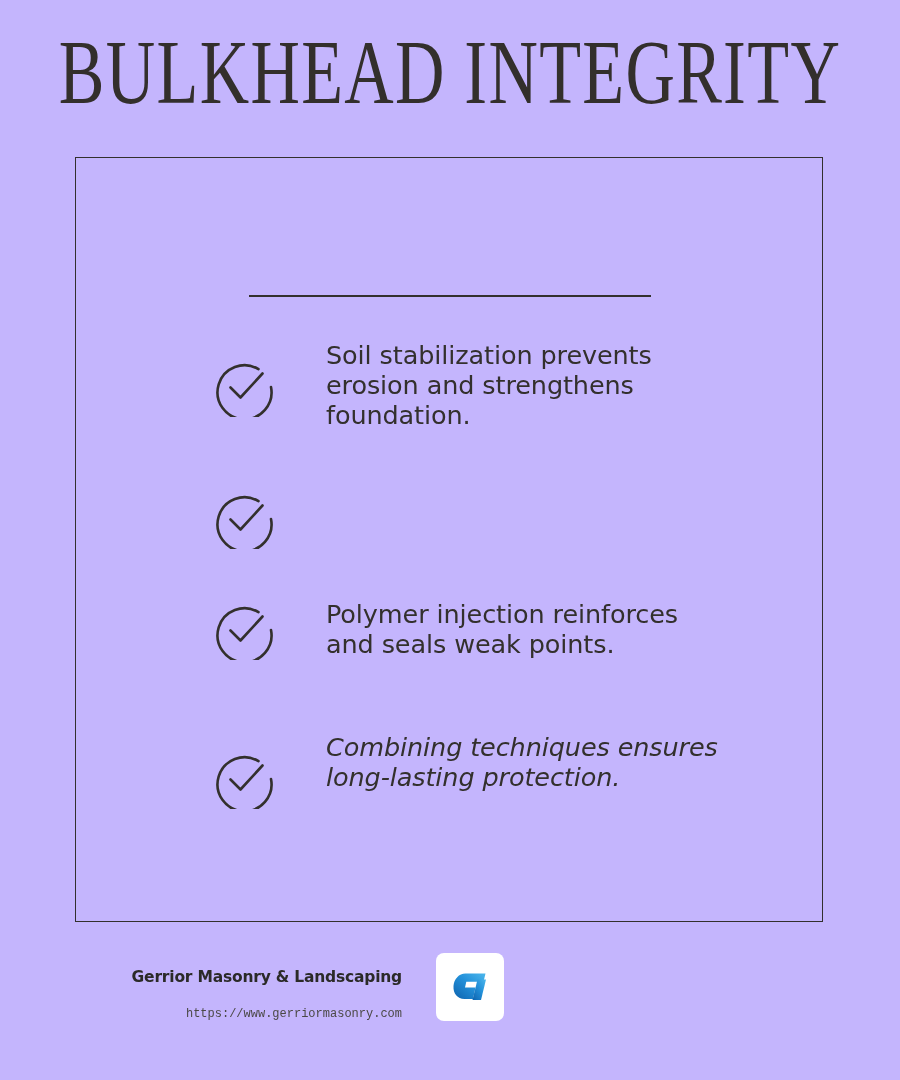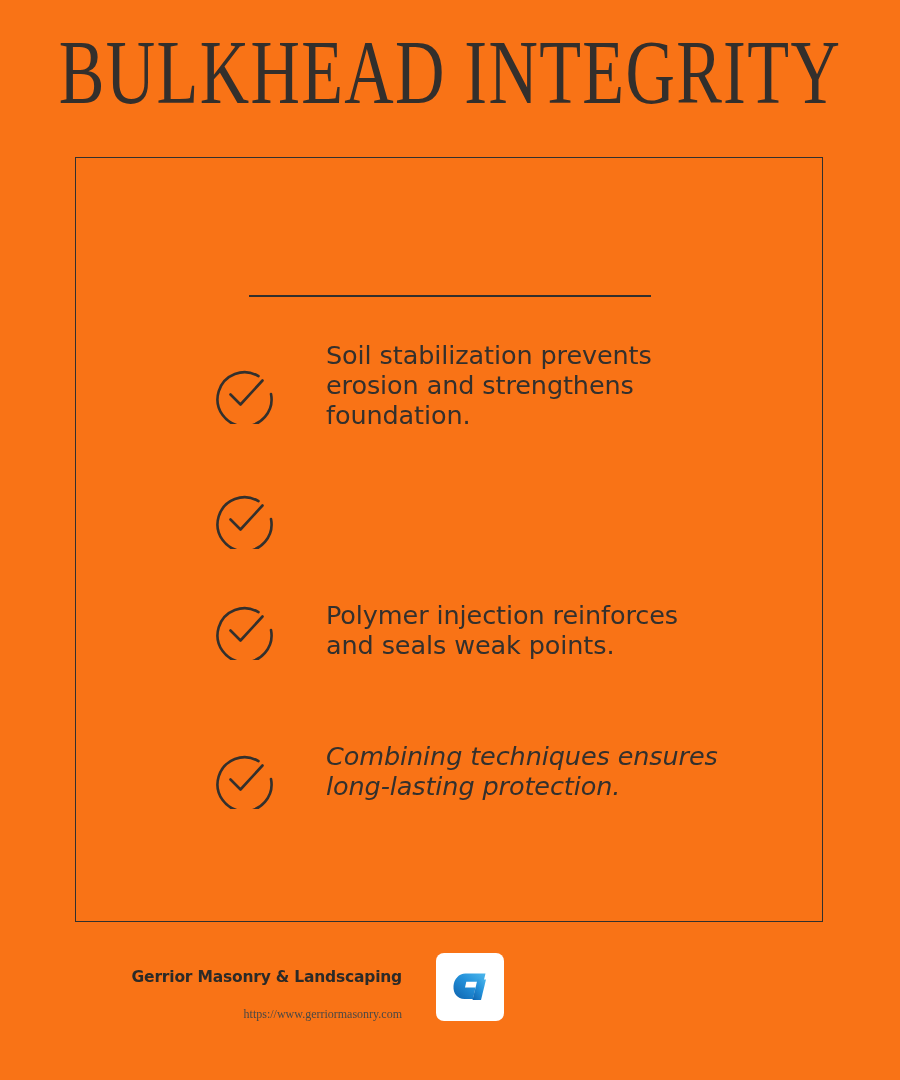--- a/index.html
+++ b/index.html
@@ -11,21 +11,21 @@
     height: 1080px;
     background: #E5E1DF;
     font-family: "Liberation Sans", sans-serif;
     overflow: hidden;
     position: relative;
   }
 
   .poster {
     position: absolute;
     inset: 0;
-    background: #f97316;
+    background: #c4b5fd;
   }
 
   
   .title-wrap {
     position: absolute;
     left: 0;
     top: 26px;
     width: 900px;
     text-align: center;
   }
@@ -69,21 +69,21 @@
     position: absolute;
     left: 0;
     top: 326px;
     width: 900px;
   }
   .check-item {
     position: absolute;
     left: 214px;
     width: 560px;
     display: flex;
-    align-items: center;
+    align-items: flex-start;
     gap: 52px;
   }
   .check-item[data-idx="0"] { top: 0px; }
   .check-item[data-idx="1"] { top: 132px; }
   .check-item[data-idx="2"] { top: 263px; margin-top: 10px; }
   .check-item[data-idx="3"] { top: 392px; font-style: italic; }
 
   .check-icon {
     flex: 0 0 auto;
     width: 60px;
@@ -135,21 +135,21 @@
     font-family: "DejaVu Sans", "Liberation Sans", sans-serif;
     font-size: 15.5px;
     font-weight: bold;
     color: #2B2A28;
     letter-spacing: -0.2px;
     line-height: 22px;
     white-space: nowrap;
     margin-top: 16px;
   }
   .brand-url {
-    font-family: Liberation Serif, serif;
+    font-family: Liberation Mono, monospace;
     font-size: 12px;
     font-weight: 400;
     color: #4A4845;
     line-height: 20px;
     margin-top: 16px;
     letter-spacing: 0px;
     white-space: nowrap;
   }
   .logo-tile {
     width: 68px;

